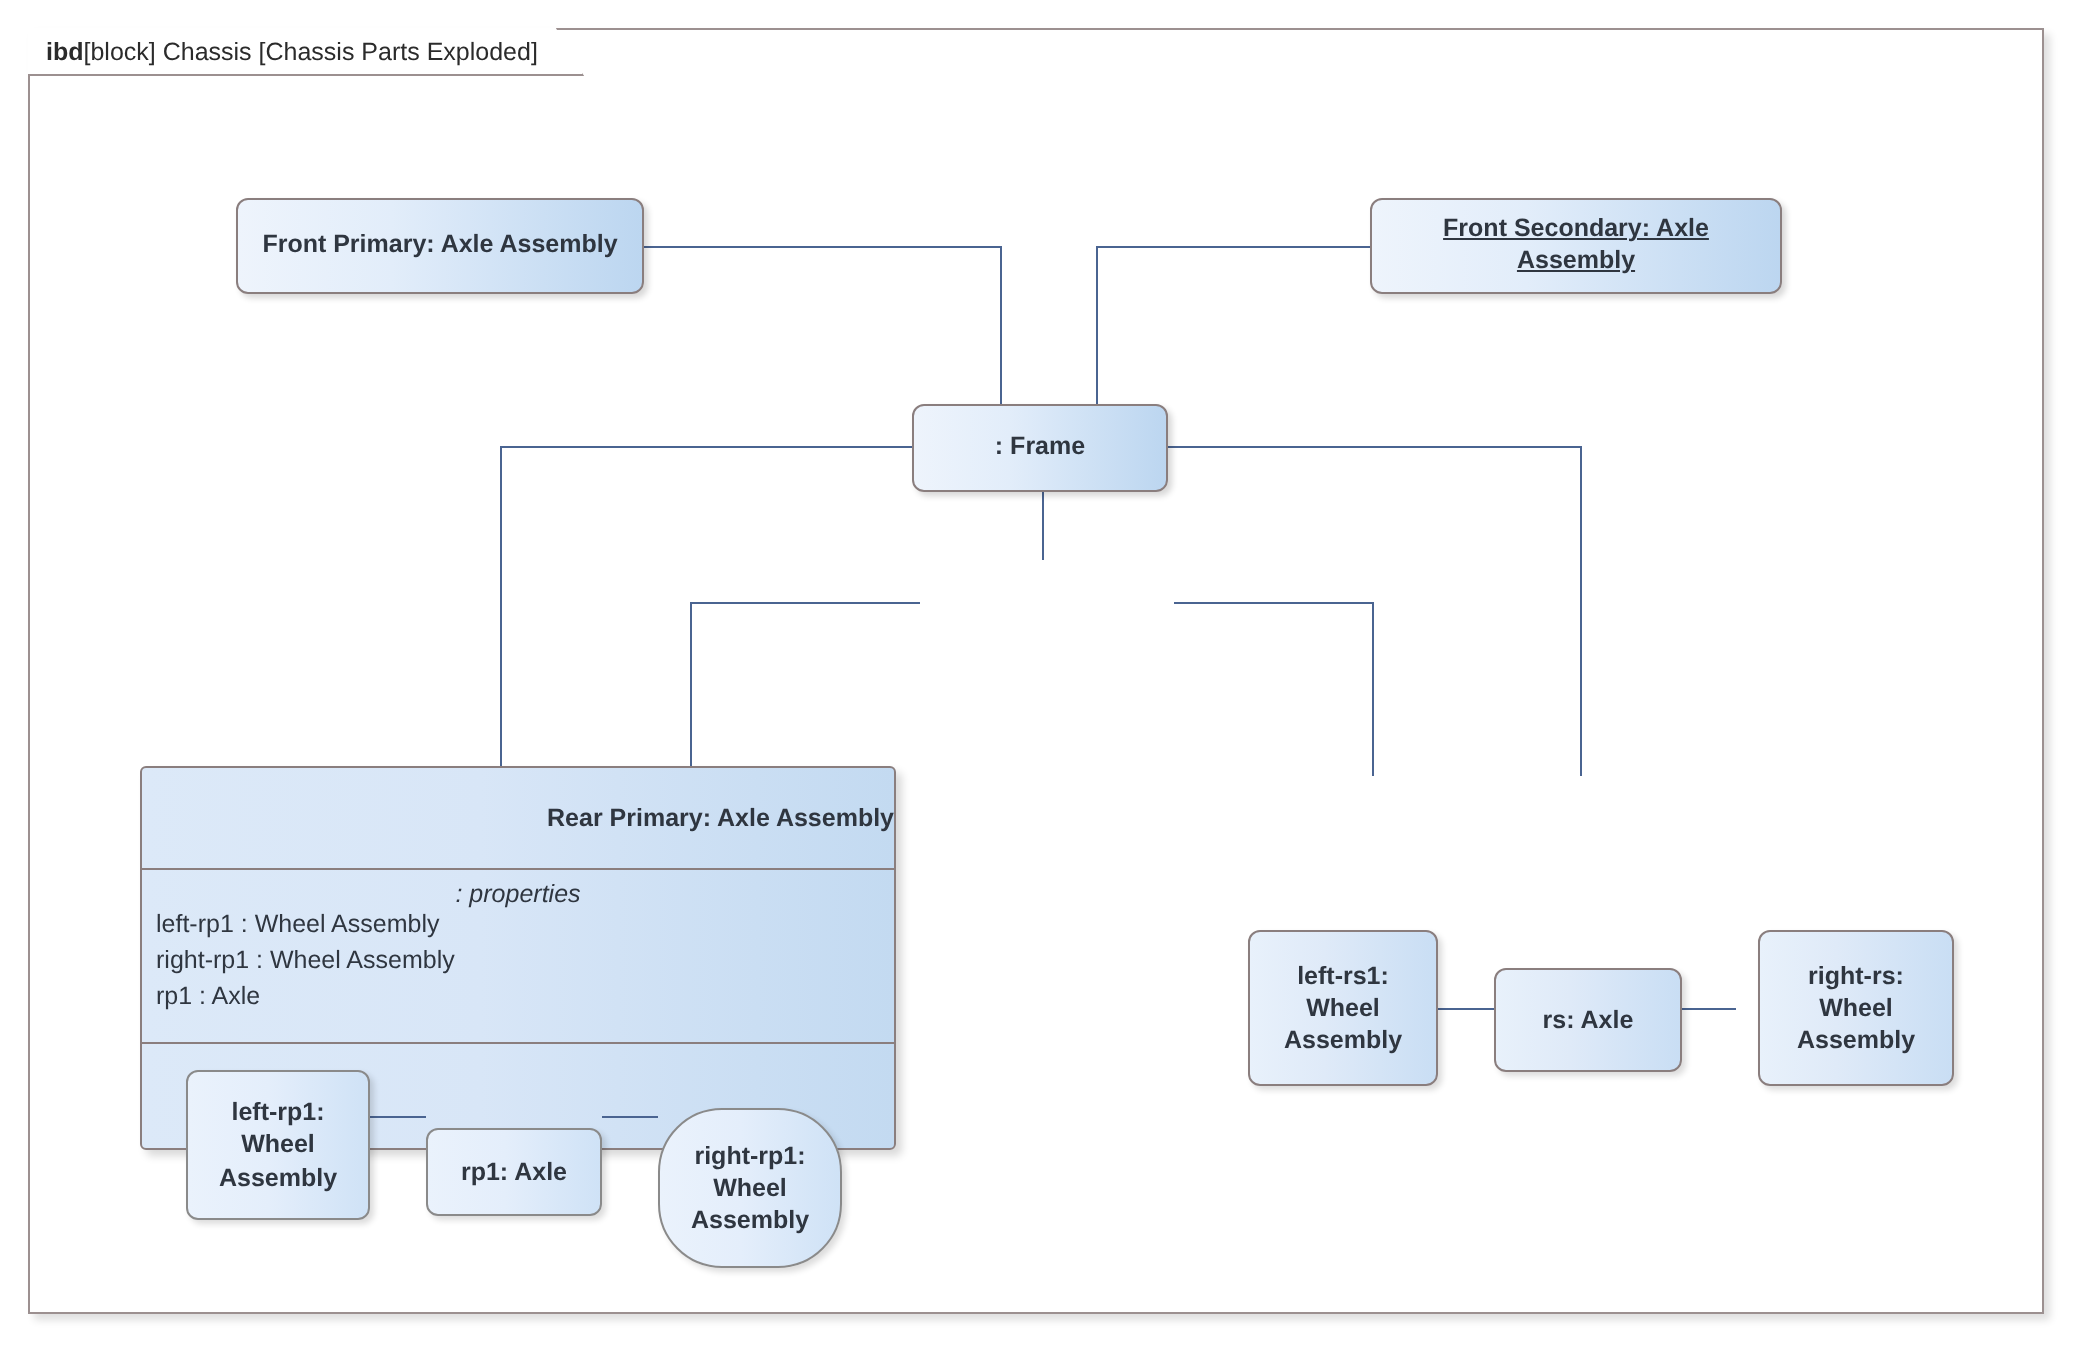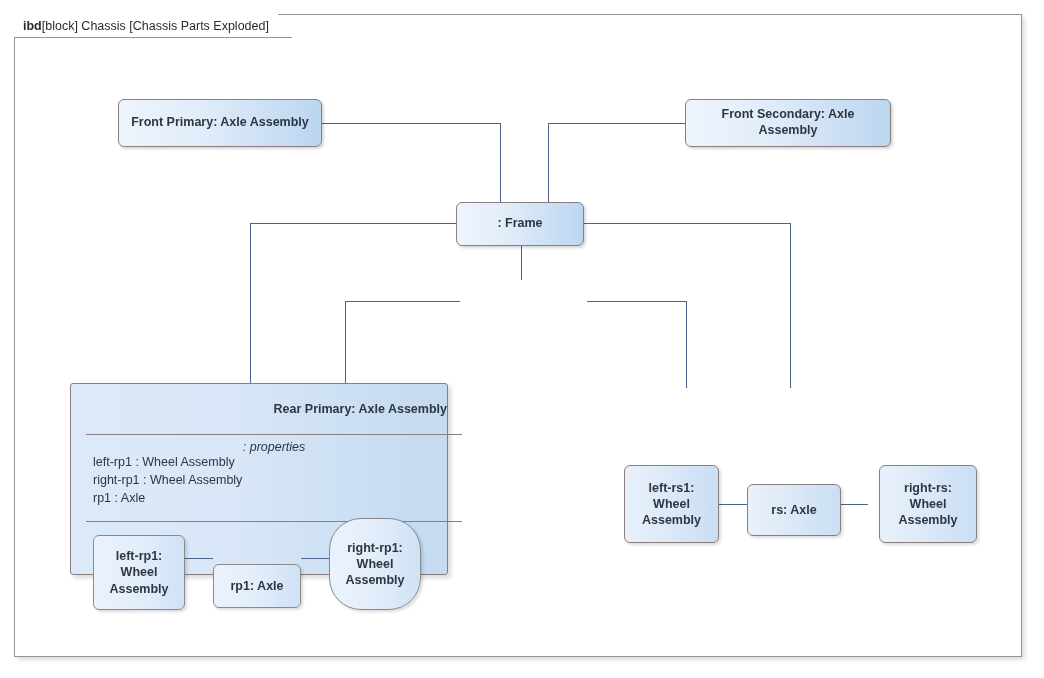--- a/index.html
+++ b/index.html
@@ -114,21 +114,21 @@
     height: 100%;
     display: flex;
     align-items: center;
     justify-content: flex-end;
     font-size: 12.5px;
     font-weight: bold;
     color: #2f3640;
   }
   .compartment {
     position: absolute;
-    left: 15px;
+    left: 0;
     width: 100%;
     box-sizing: border-box;
     border-top: 1px solid #8a7e7e;
   }
   .props-title {
     text-align: center;
     font-style: italic;
     font-size: 12.5px;
     color: #2f3640;
     padding-top: 5px;
@@ -169,21 +169,21 @@
   <div class="conn h" style="left:345px; top:301px; width:115px;"></div>
   <div class="conn v" style="left:345px; top:301px; height:83px;"></div>
 
   <div class="conn h" style="left:587px; top:301px; width:100px;"></div>
   <div class="conn v" style="left:686px; top:301px; height:87px;"></div>
 
   <div class="node" style="left:118px; top:99px; width:204px; height:48px;">
     <span>Front Primary: Axle Assembly</span>
   </div>
 
-  <div class="node" style="left:685px; top:99px; width:206px; height:48px;">
+  <div class="node" style="left:685px; top:99px; width:206px; height:48px;text-decoration:underline;">
     <span>Front Secondary: Axle Assembly</span>
   </div>
 
   <div class="node" style="left:456px; top:202px; width:128px; height:44px;">
     <span>: Frame</span>
   </div>
 
 
   <div class="composite" style="left:70px; top:383px; width:378px; height:192px;">
     <div class="hdr" style="height:50px;">
@@ -202,21 +202,21 @@
 
   <div class="conn h" style="left:185px; top:558px; width:28px;"></div>
   <div class="conn h" style="left:301px; top:558px; width:28px;"></div>
 
   <div class="part-box" style="left:93px; top:535px; width:92px; height:75px;">
     <span>left-rp1: Wheel Assembly</span>
   </div>
   <div class="part-box" style="left:213px; top:564px; width:88px; height:44px;">
     <span>rp1: Axle</span>
   </div>
-  <div class="part-box" style="left:329px; top:518px; width:92px; height:92px;border-radius:32px;">
+  <div class="part-box" style="left:329px; top:554px; width:92px; height:80px;border-radius:32px;">
     <span>right-rp1: Wheel Assembly</span>
   </div>
 
 
   <div class="conn h" style="left:719px; top:504px; width:28px;"></div>
   <div class="conn h" style="left:841px; top:504px; width:27px;"></div>
 
   <div class="part-box light" style="left:624px; top:465px; width:95px; height:78px;">
     <span>left-rs1: Wheel Assembly</span>
   </div>

